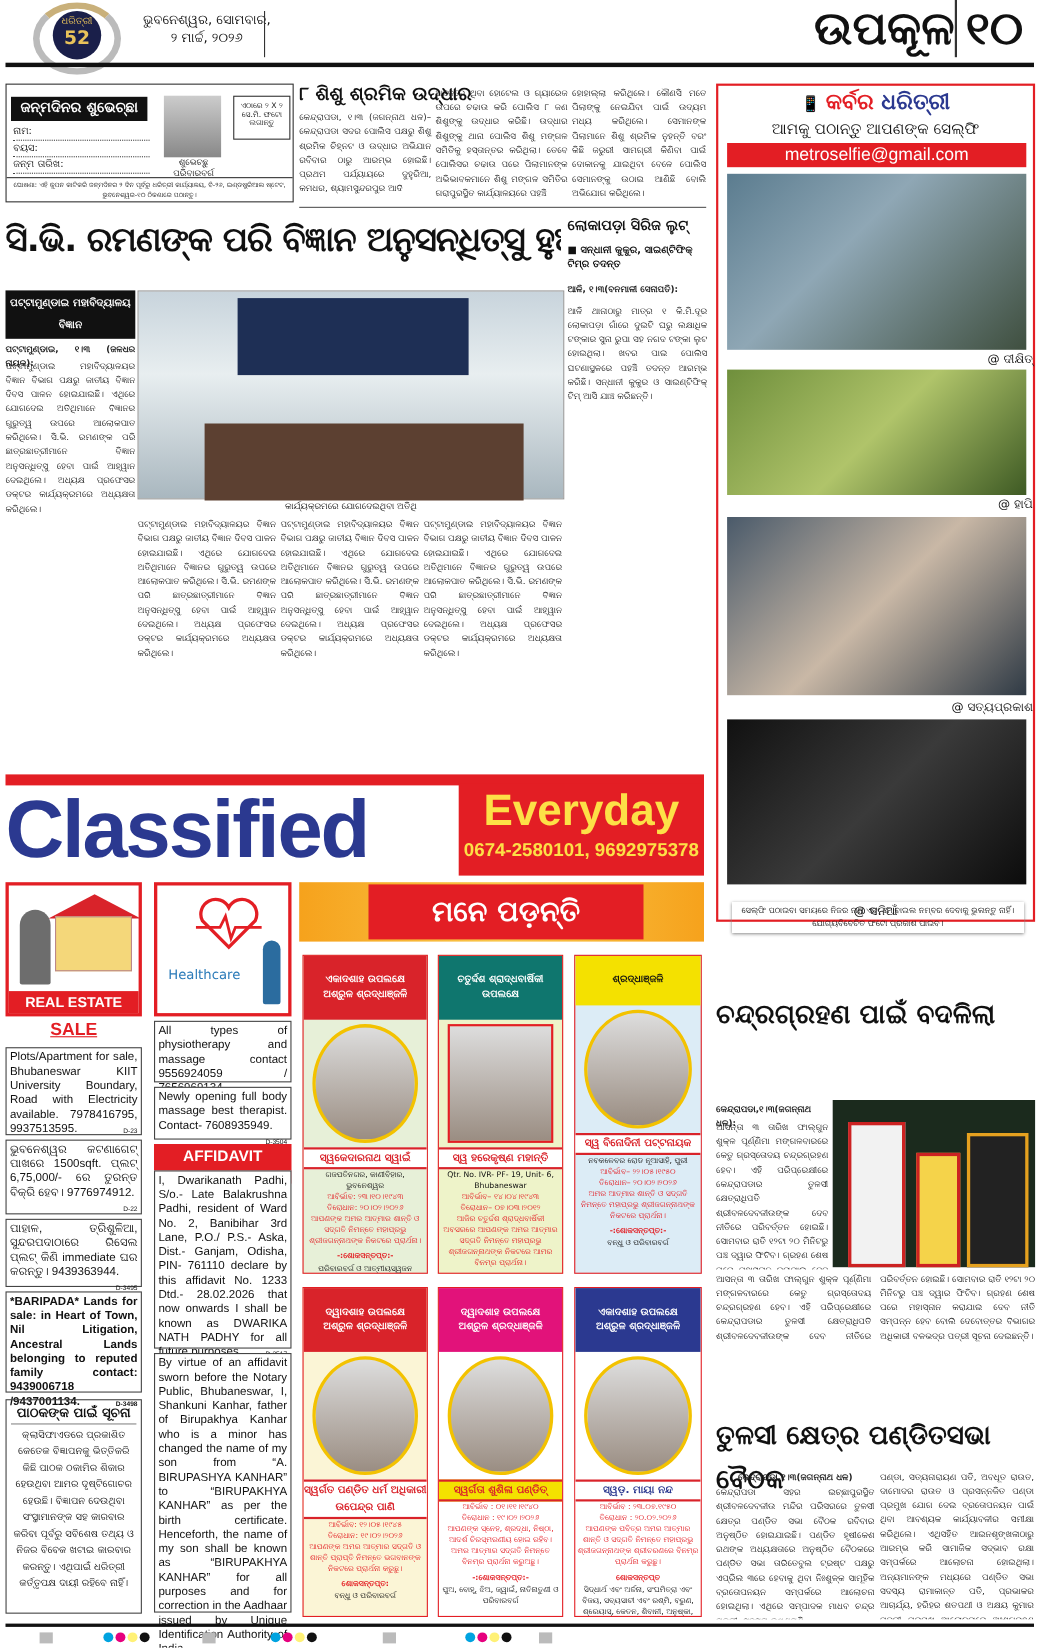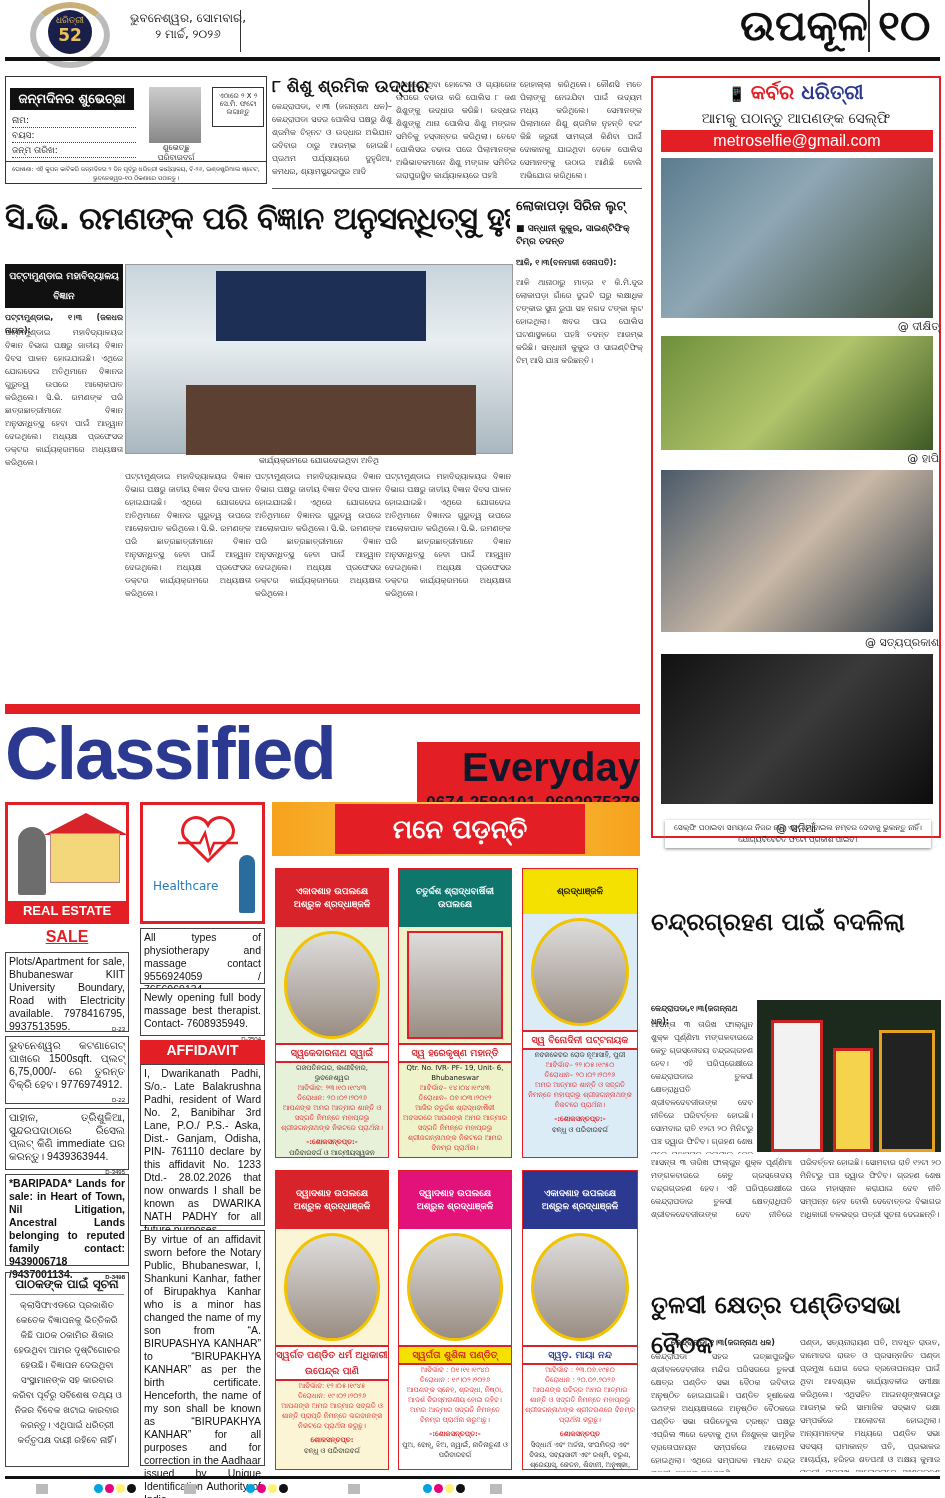--- a/index.html
+++ b/index.html
@@ -33,21 +33,21 @@
 .photo-main{left:125px;top:264px;width:388px;height:190px;background:linear-gradient(180deg,#c8d4dc 0%,#e8eef0 40%,#a9b7bf 100%);border:1px solid #999}
 .photo-main .screen{position:absolute;left:90px;top:6px;width:210px;height:70px;background:#1e2f55}
 .photo-main .tbl{position:absolute;left:60px;top:120px;width:290px;height:70px;background:#5c4031}
 .caption{left:125px;top:456px;width:388px;font-size:8px;text-align:center}
 
 .lok-head{left:516px;top:198px;font-size:13px;font-weight:bold}
 .lok-sub{left:516px;top:222px;width:127px;font-size:9px;line-height:13px;font-weight:bold}
 
 .class-top{left:5px;top:704px;width:635px;height:10px;background:#e31e24}
 .class-word{left:5px;top:712px;font-family:"Liberation Sans",sans-serif;font-size:74px;font-weight:bold;color:#2b3990;letter-spacing:-2px;line-height:84px}
-.class-red{left:417px;top:742px;width:223px;height:84px;background:#e31e24;color:#0f172a;text-align:right;font-family:"Liberation Sans",sans-serif}
+.class-red{left:417px;top:712px;width:223px;height:84px;background:#e31e24;color:#fde047;text-align:center;font-family:"Liberation Sans",sans-serif}
 .class-red .ev{font-size:40px;font-weight:bold;line-height:50px}
 .class-red .ph{font-size:17px;font-weight:bold;line-height:22px}
 
 .tile{border:3px solid #e31e24;background:#fff}
 .tile-re{left:5px;top:802px;width:124px;height:122px}
 .tile-re .lbl{position:absolute;left:0;bottom:0;width:100%;height:20px;background:#e31e24;color:#fff;font-weight:bold;font-size:13px;text-align:center;line-height:20px;font-family:"Liberation Sans",sans-serif}
 .house{position:absolute;left:42px;top:28px;width:70px;height:50px;background:#f4d77a;border:1px solid #b88}
 .roof{position:absolute;left:36px;top:8px;width:0;height:0;border-left:42px solid transparent;border-right:42px solid transparent;border-bottom:22px solid #d9232a}
 .woman{position:absolute;left:10px;top:22px;width:28px;height:68px;background:#6d6d6d;border-radius:14px 14px 2px 2px}
 .tile-hc{left:140px;top:802px;width:125px;height:122px}

